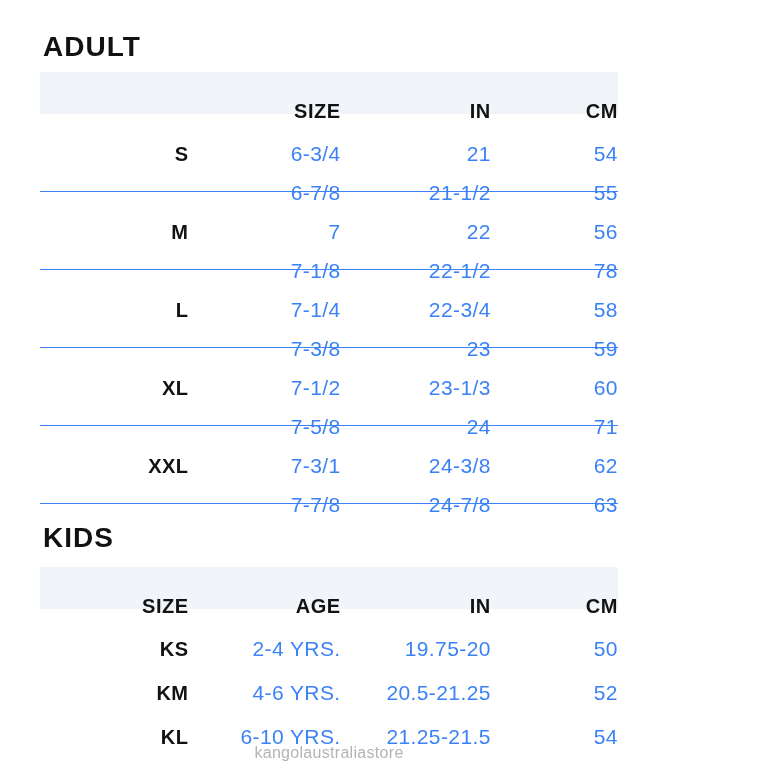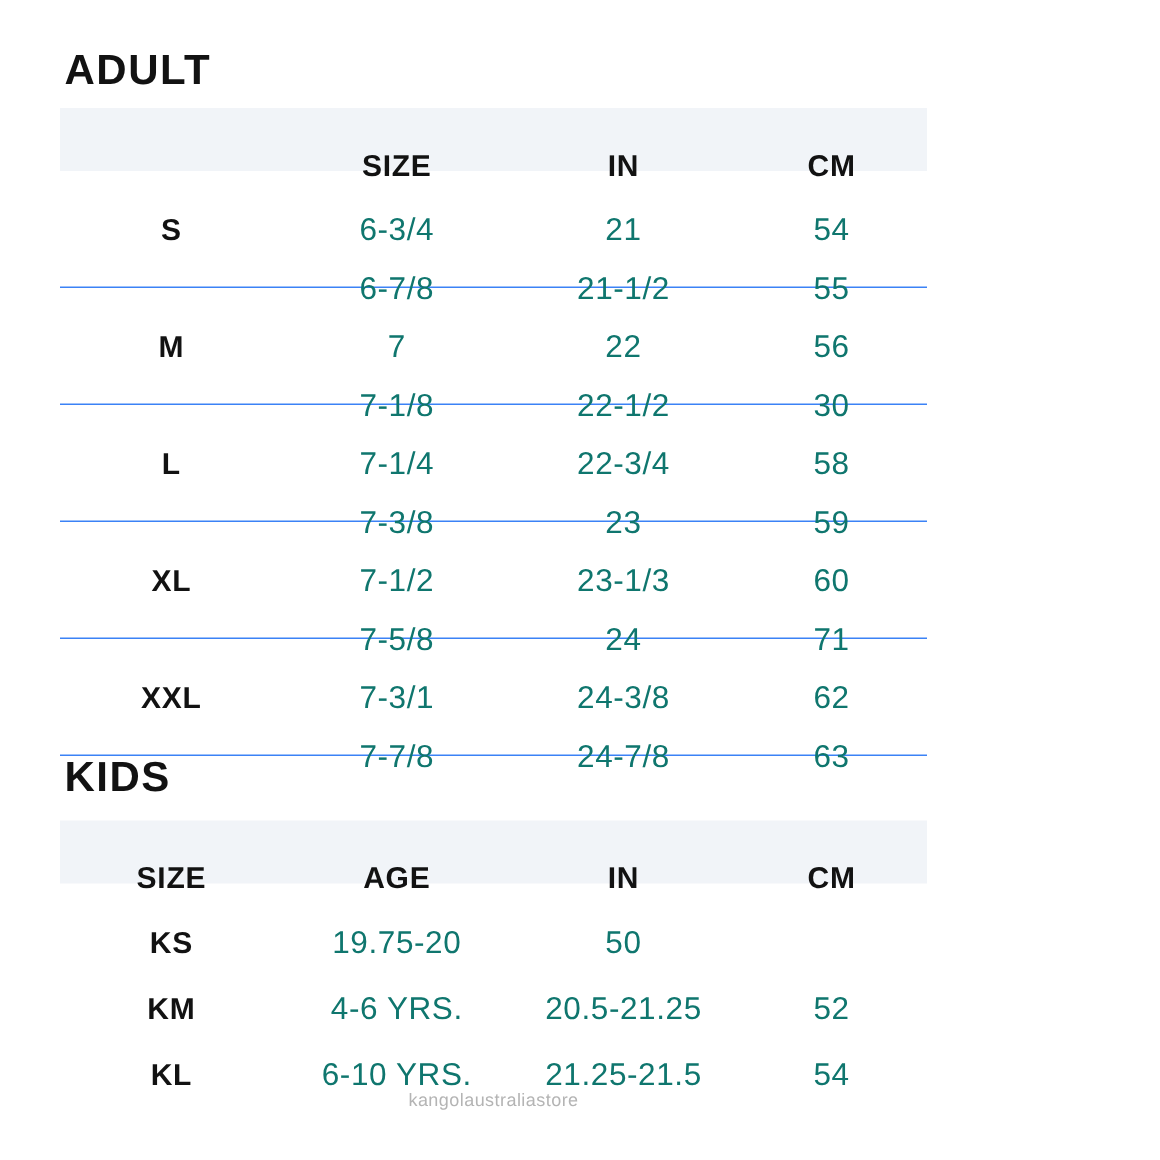--- a/index.html
+++ b/index.html
@@ -15,59 +15,59 @@
   .content { padding: 0 40px; }
   .section-title {
     font-size: 28px;
     font-weight: 700;
     letter-spacing: 1px;
     color: #121212;
     line-height: 1;
     padding-left: 3px;
   }
   .section-title.adult { padding-top: 33px; }
-  .section-title.kids  { }
+  .section-title.kids  { padding-top: 20px; }
   .sizes-table { width: 100%; }
   .sizes-table.adult { margin-top: 11px; }
   .sizes-table.kids  { margin-top: 15px; }
   .trow {
     display: grid;
     grid-template-columns: 25.7% 26.3% 26% 22%;
     align-items: center;
   }
-  .trow > div { text-align: center; margin-top: 28px; }
+  .trow > div { text-align: right; margin-top: 28px; }
   .thead {
     height: 42px;
     background: #f1f4f8;
   }
   .thead > div {
     font-size: 20px;
     font-weight: 700;
     letter-spacing: 0.5px;
     color: #121212;
   }
   .adult .tbody-row { height: 39px; }
   .kids  .tbody-row { height: 44px; }
   .cell {
     font-size: 21px;
     font-weight: 400;
     letter-spacing: 0.4px;
-    color: #0f766e;
+    color: #3b82f6;
   }
   .cell.strong {
     font-size: 20px;
     font-weight: 700;
     letter-spacing: 0.5px;
     color: #121212;
   }
   .group-end { border-bottom: 1px solid #3b82f6; }
   .watermark-wrap { text-align: center; margin-top: 3px; }
   .watermark {
     display: inline-block;
-    font-size: 12px;
+    font-size: 16px;
     letter-spacing: 0.3px;
     color: #b4b4b4;
     line-height: 1;
   }
 </style>
 </head>
 <body>
 
 <div class="page">
   <div class="content">
@@ -98,21 +98,21 @@
       <div class="trow tbody-row">
         <div class="cell strong">M</div>
         <div class="cell">7</div>
         <div class="cell">22</div>
         <div class="cell">56</div>
       </div>
       <div class="trow tbody-row group-end">
         <div class="cell strong"></div>
         <div class="cell">7-1/8</div>
         <div class="cell">22-1/2</div>
-        <div class="cell">30</div>
+        <div class="cell">78</div>
       </div>
 
       <div class="trow tbody-row">
         <div class="cell strong">L</div>
         <div class="cell">7-1/4</div>
         <div class="cell">22-3/4</div>
         <div class="cell">58</div>
       </div>
       <div class="trow tbody-row group-end">
         <div class="cell strong"></div>
@@ -153,20 +153,21 @@
     <div class="sizes-table kids">
       <div class="trow thead">
         <div>SIZE</div>
         <div>AGE</div>
         <div>IN</div>
         <div>CM</div>
       </div>
 
       <div class="trow tbody-row">
         <div class="cell strong">KS</div>
+        <div class="cell">2-4 YRS.</div>
         <div class="cell">19.75-20</div>
         <div class="cell">50</div>
       </div>
       <div class="trow tbody-row">
         <div class="cell strong">KM</div>
         <div class="cell">4-6 YRS.</div>
         <div class="cell">20.5-21.25</div>
         <div class="cell">52</div>
       </div>
       <div class="trow tbody-row">

